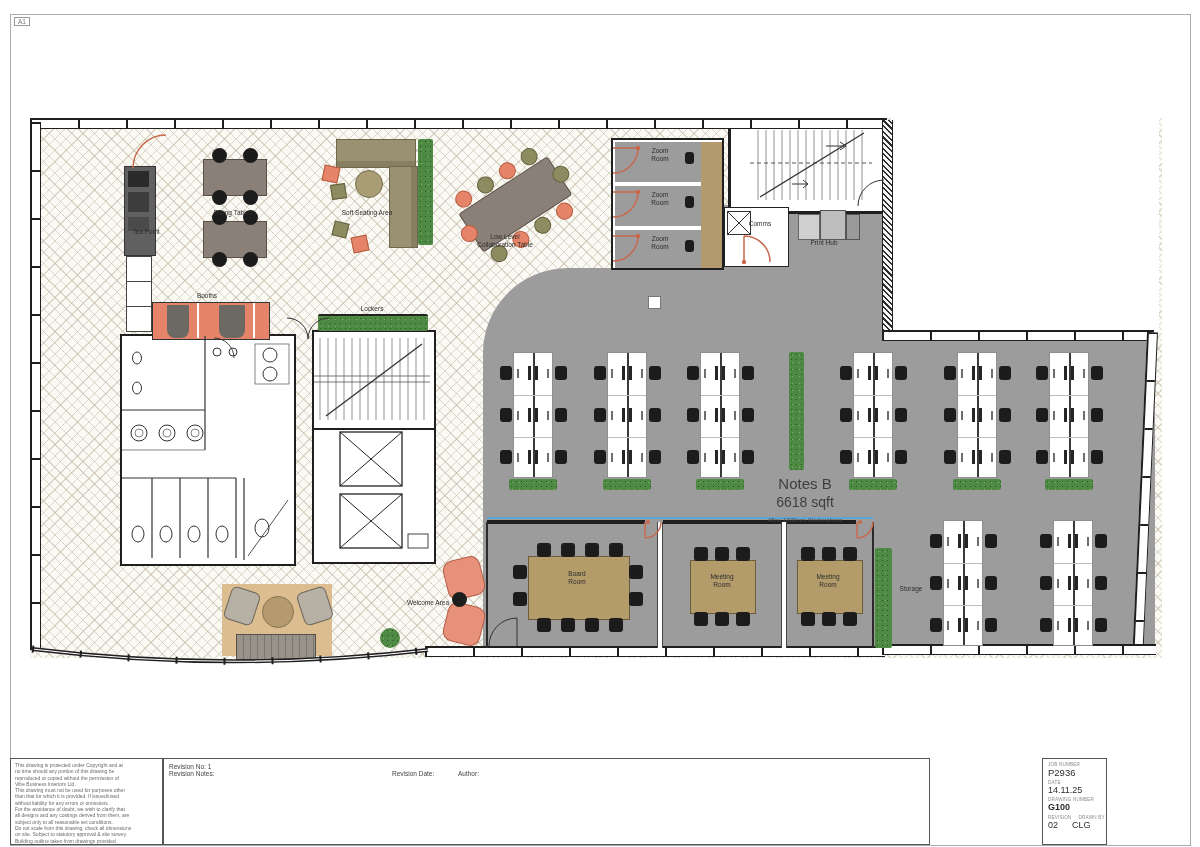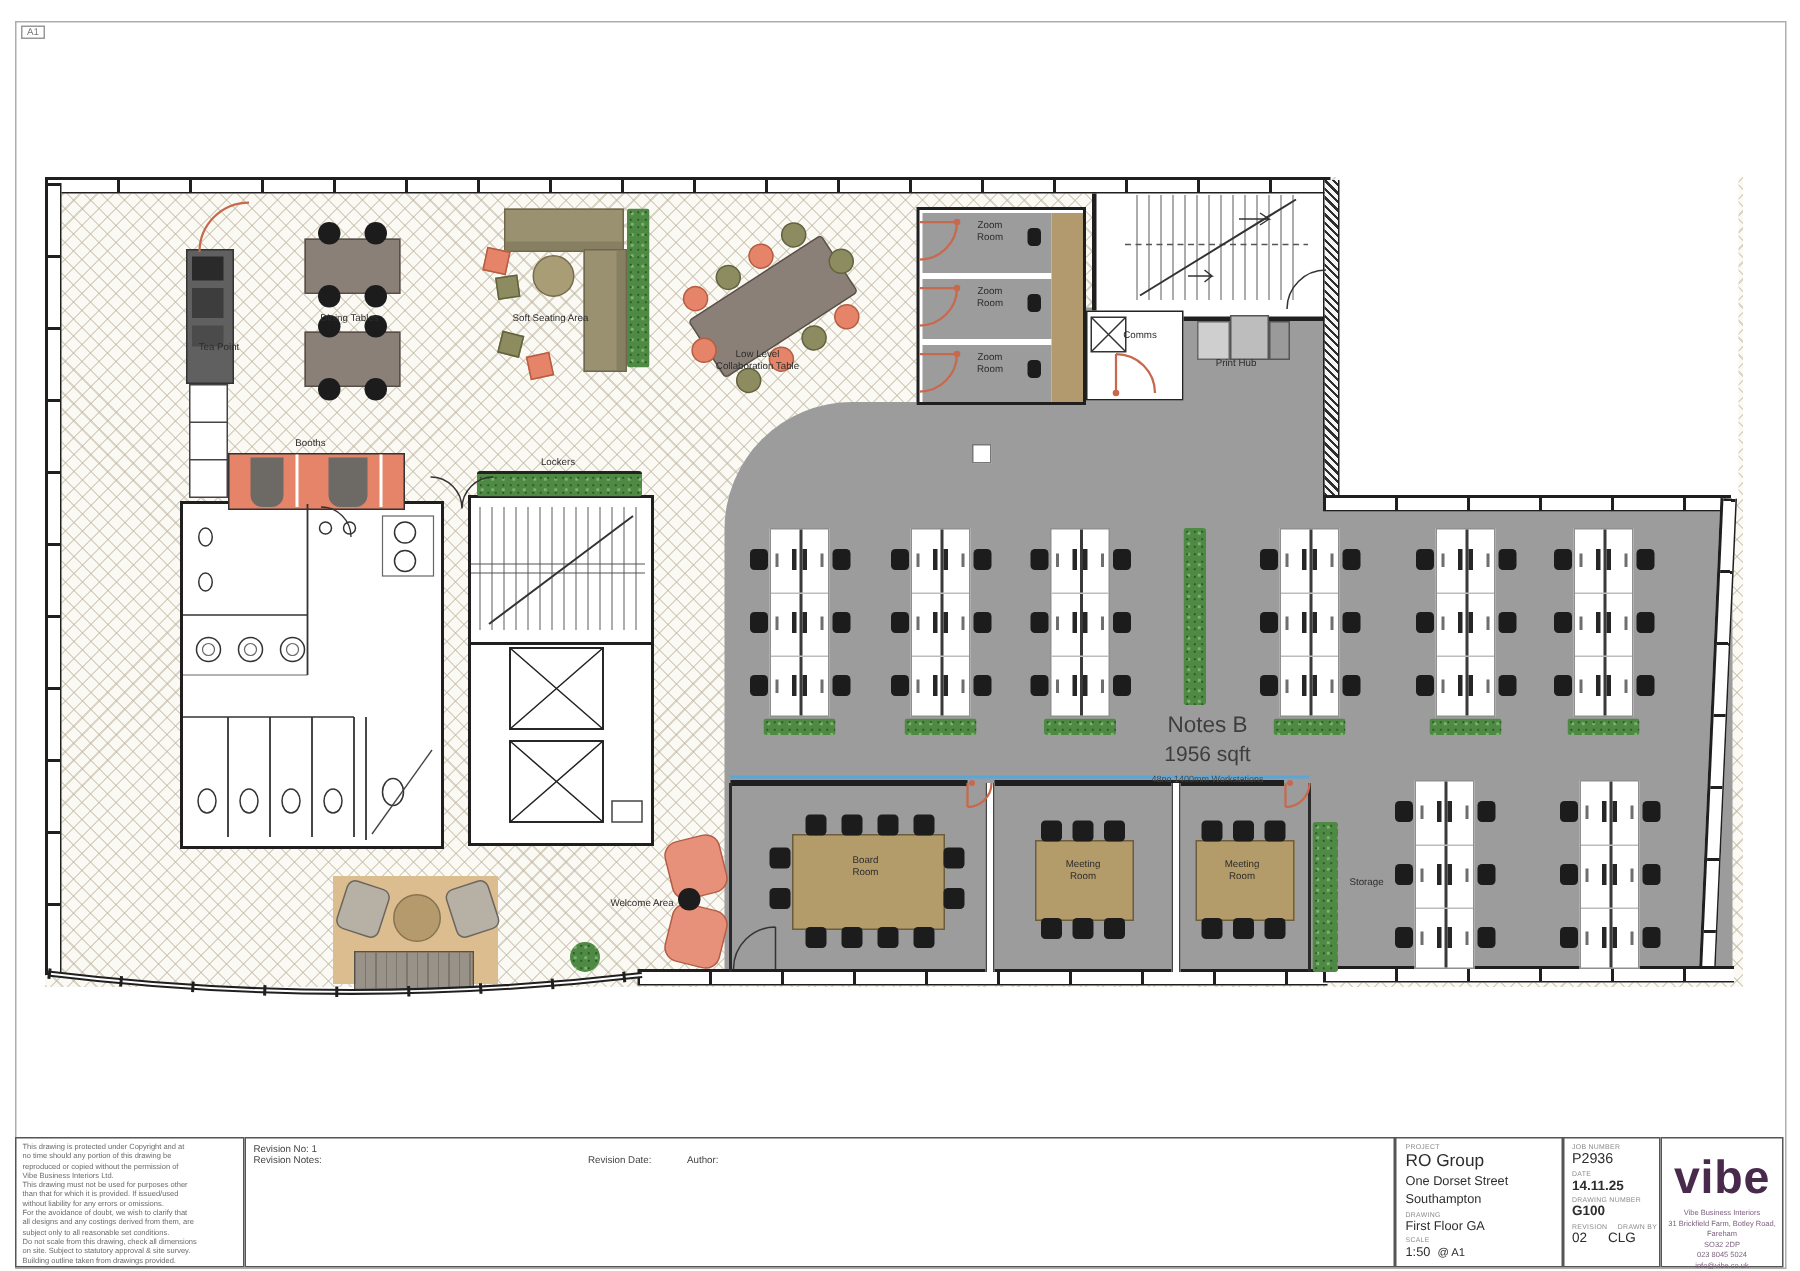--- a/index.html
+++ b/index.html
@@ -299,21 +299,21 @@
       <div class="plan-label" style="left: 824px; top: 239px;">Print Hub</div>
       <div class="plan-label" style="left: 577px; top: 570px;">Board
 Room</div>
       <div class="plan-label" style="left: 722px; top: 573px;">Meeting
 Room</div>
       <div class="plan-label" style="left: 828px; top: 573px;">Meeting
 Room</div>
       <div class="plan-label" style="left: 911px; top: 585px;">Storage</div>
       <div class="plan-label" style="left: 428px; top: 599px;">Welcome Area</div>
       <div class="plan-label big" style="left: 805px; top: 475px;">Notes B</div>
-      <div class="plan-label big2" style="left: 805px; top: 494px;">1956 sqft</div>
+      <div class="plan-label big2" style="left: 805px; top: 494px;">6618 sqft</div>
       <div class="plan-label tiny" style="left: 805px; top: 517px;">48no 1400mm Workstations</div>
       <div class="cluster" style="left: 500px; top: 352px;">
         <div class="bank">
           <div class="mid"></div>
           <div class="rowline" style="top:42px"></div>
           <div class="rowline" style="top:84px"></div>
         </div>
         <div class="cl-chair" style="left: 0px; top: 14px;"></div>
         <div class="cl-chair" style="left: 55px; top: 14px;"></div>
         <div class="mon" style="left: 28px; top: 14px;"></div>
@@ -532,51 +532,29 @@
         <div>on site. Subject to statutory approval &amp; site survey.</div>
         <div>Building outline taken from drawings provided.</div>
       </div>
   </div>
   <div class="abs tb-cell" style="left:163px;top:758px;width:767px;height:87px;">
     <div class="abs" style="left:5px;top:4px;font-size:6.5px;color:#444;">Revision No: 1</div>
     <div class="abs" style="left:5px;top:11px;font-size:6.5px;color:#444;">Revision Notes:</div>
     <div class="abs" style="left:228px;top:11px;font-size:6.5px;color:#444;">Revision Date:</div>
     <div class="abs" style="left:294px;top:11px;font-size:6.5px;color:#444;">Author:</div>
   </div>
-  <div class="abs tb-cell" style="left:930px;top:758px;width:112px;height:87px;padding:3px 0 0 6px;">
-    <div class="tb-lab">PROJECT</div>
-    <div style="font-size:11.5px;color:#2d2d2d;margin:1px 0 2px;">RO Group</div>
-    <div class="tb-val" style="margin-bottom:2px;">One Dorset Street</div>
-    <div class="tb-val">Southampton</div>
-    <div class="tb-lab" style="margin-top:3px;">DRAWING</div>
-    <div class="tb-val">First Floor GA</div>
-    <div class="tb-lab" style="margin-top:2px;">SCALE</div>
-    <div style="font-size:8.5px;color:#2d2d2d;">
-      <span>1:50</span>&nbsp;&nbsp;<span style="font-size:7.5px;">@ A1</span>
-    </div>
-  </div>
   <div class="abs tb-cell" style="left:1042px;top:758px;width:65px;height:87px;padding:3px 0 0 5px;">
     <div class="tb-lab">JOB NUMBER</div>
     <div class="tb-val" style="font-size:9.5px;margin-bottom:2px;">P2936</div>
     <div class="tb-lab">DATE</div>
-    <div class="tb-val" style="font-size:9px;margin-bottom:2px;font-weight:bold;">14.11.25</div>
+    <div class="tb-val" style="font-size:9px;margin-bottom:2px;">14.11.25</div>
     <div class="tb-lab">DRAWING NUMBER</div>
     <div class="tb-val" style="font-size:9px;margin-bottom:3px;font-weight:bold;">G100</div>
     <div style="display:flex;gap:7px;">
       <span class="tb-lab">REVISION</span>
         <span class="tb-lab">DRAWN BY</span>
     </div>
     <div style="display:flex;gap:14px;font-size:9px;color:#2d2d2d;">
       <span>02</span>
         <span>CLG</span>
     </div>
   </div>
-  <div class="abs tb-cell" style="left:1107px;top:758px;width:82px;height:87px;text-align:center;">
-    <div id="vibe-word" style="margin-top:10px;">vibe</div>
-    <div id="vibe-addr" style="margin-top:6px;">
-        <div class="vibe-addr">Vibe Business Interiors</div>
-        <div class="vibe-addr">31 Brickfield Farm, Botley Road, Fareham</div>
-        <div class="vibe-addr">SO32 2DP</div>
-        <div class="vibe-addr">023 8045 5024</div>
-        <div class="vibe-addr">info@vibe.co.uk</div>
-      </div>
-  </div>
 </div>
 
 </body></html>

